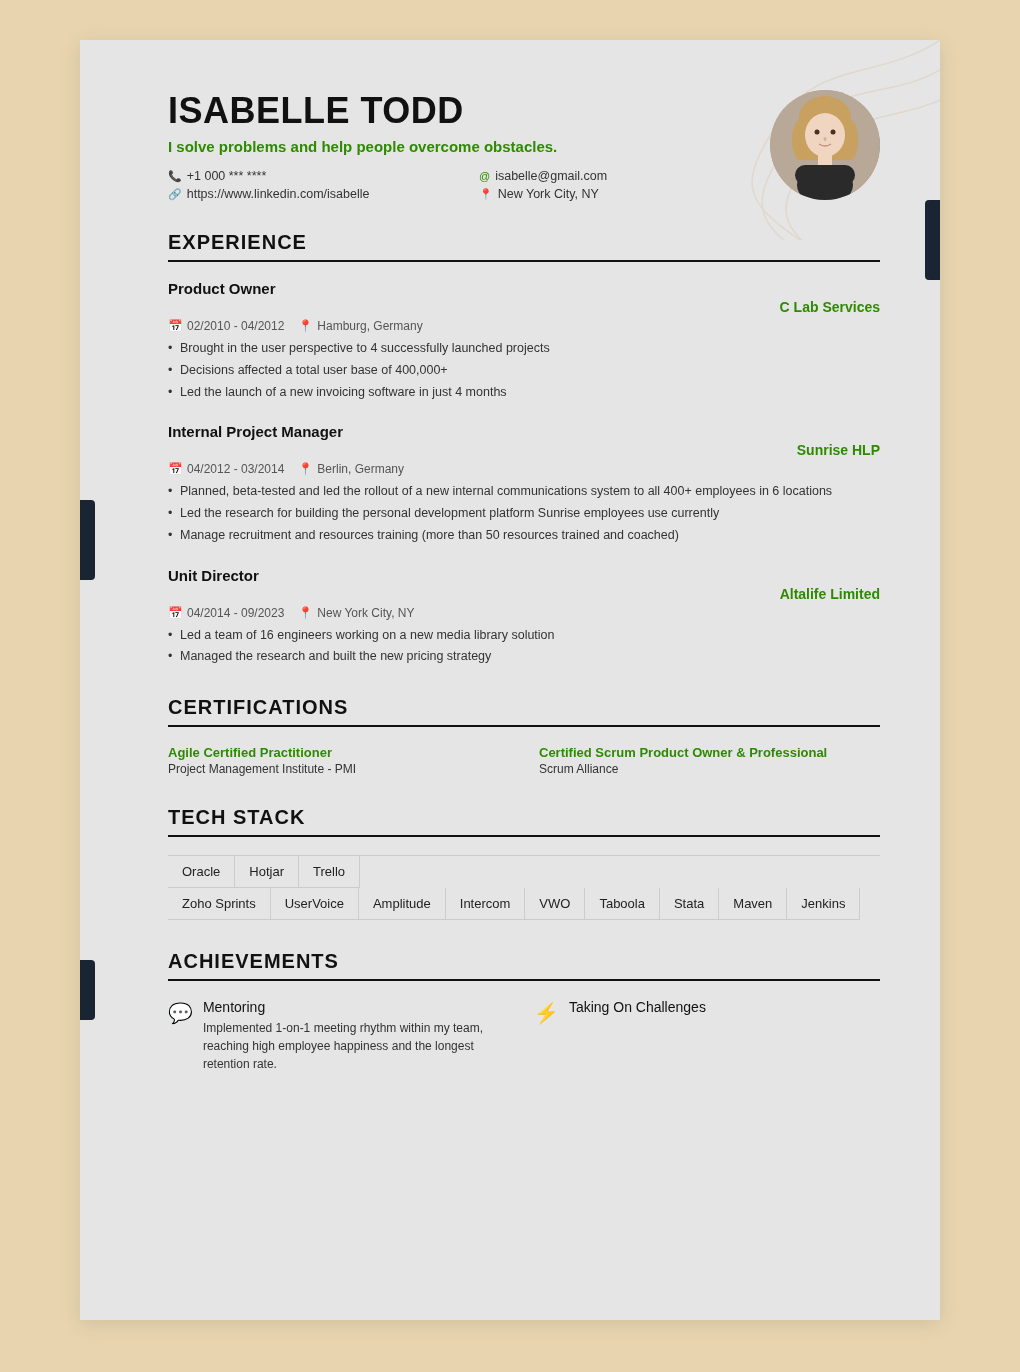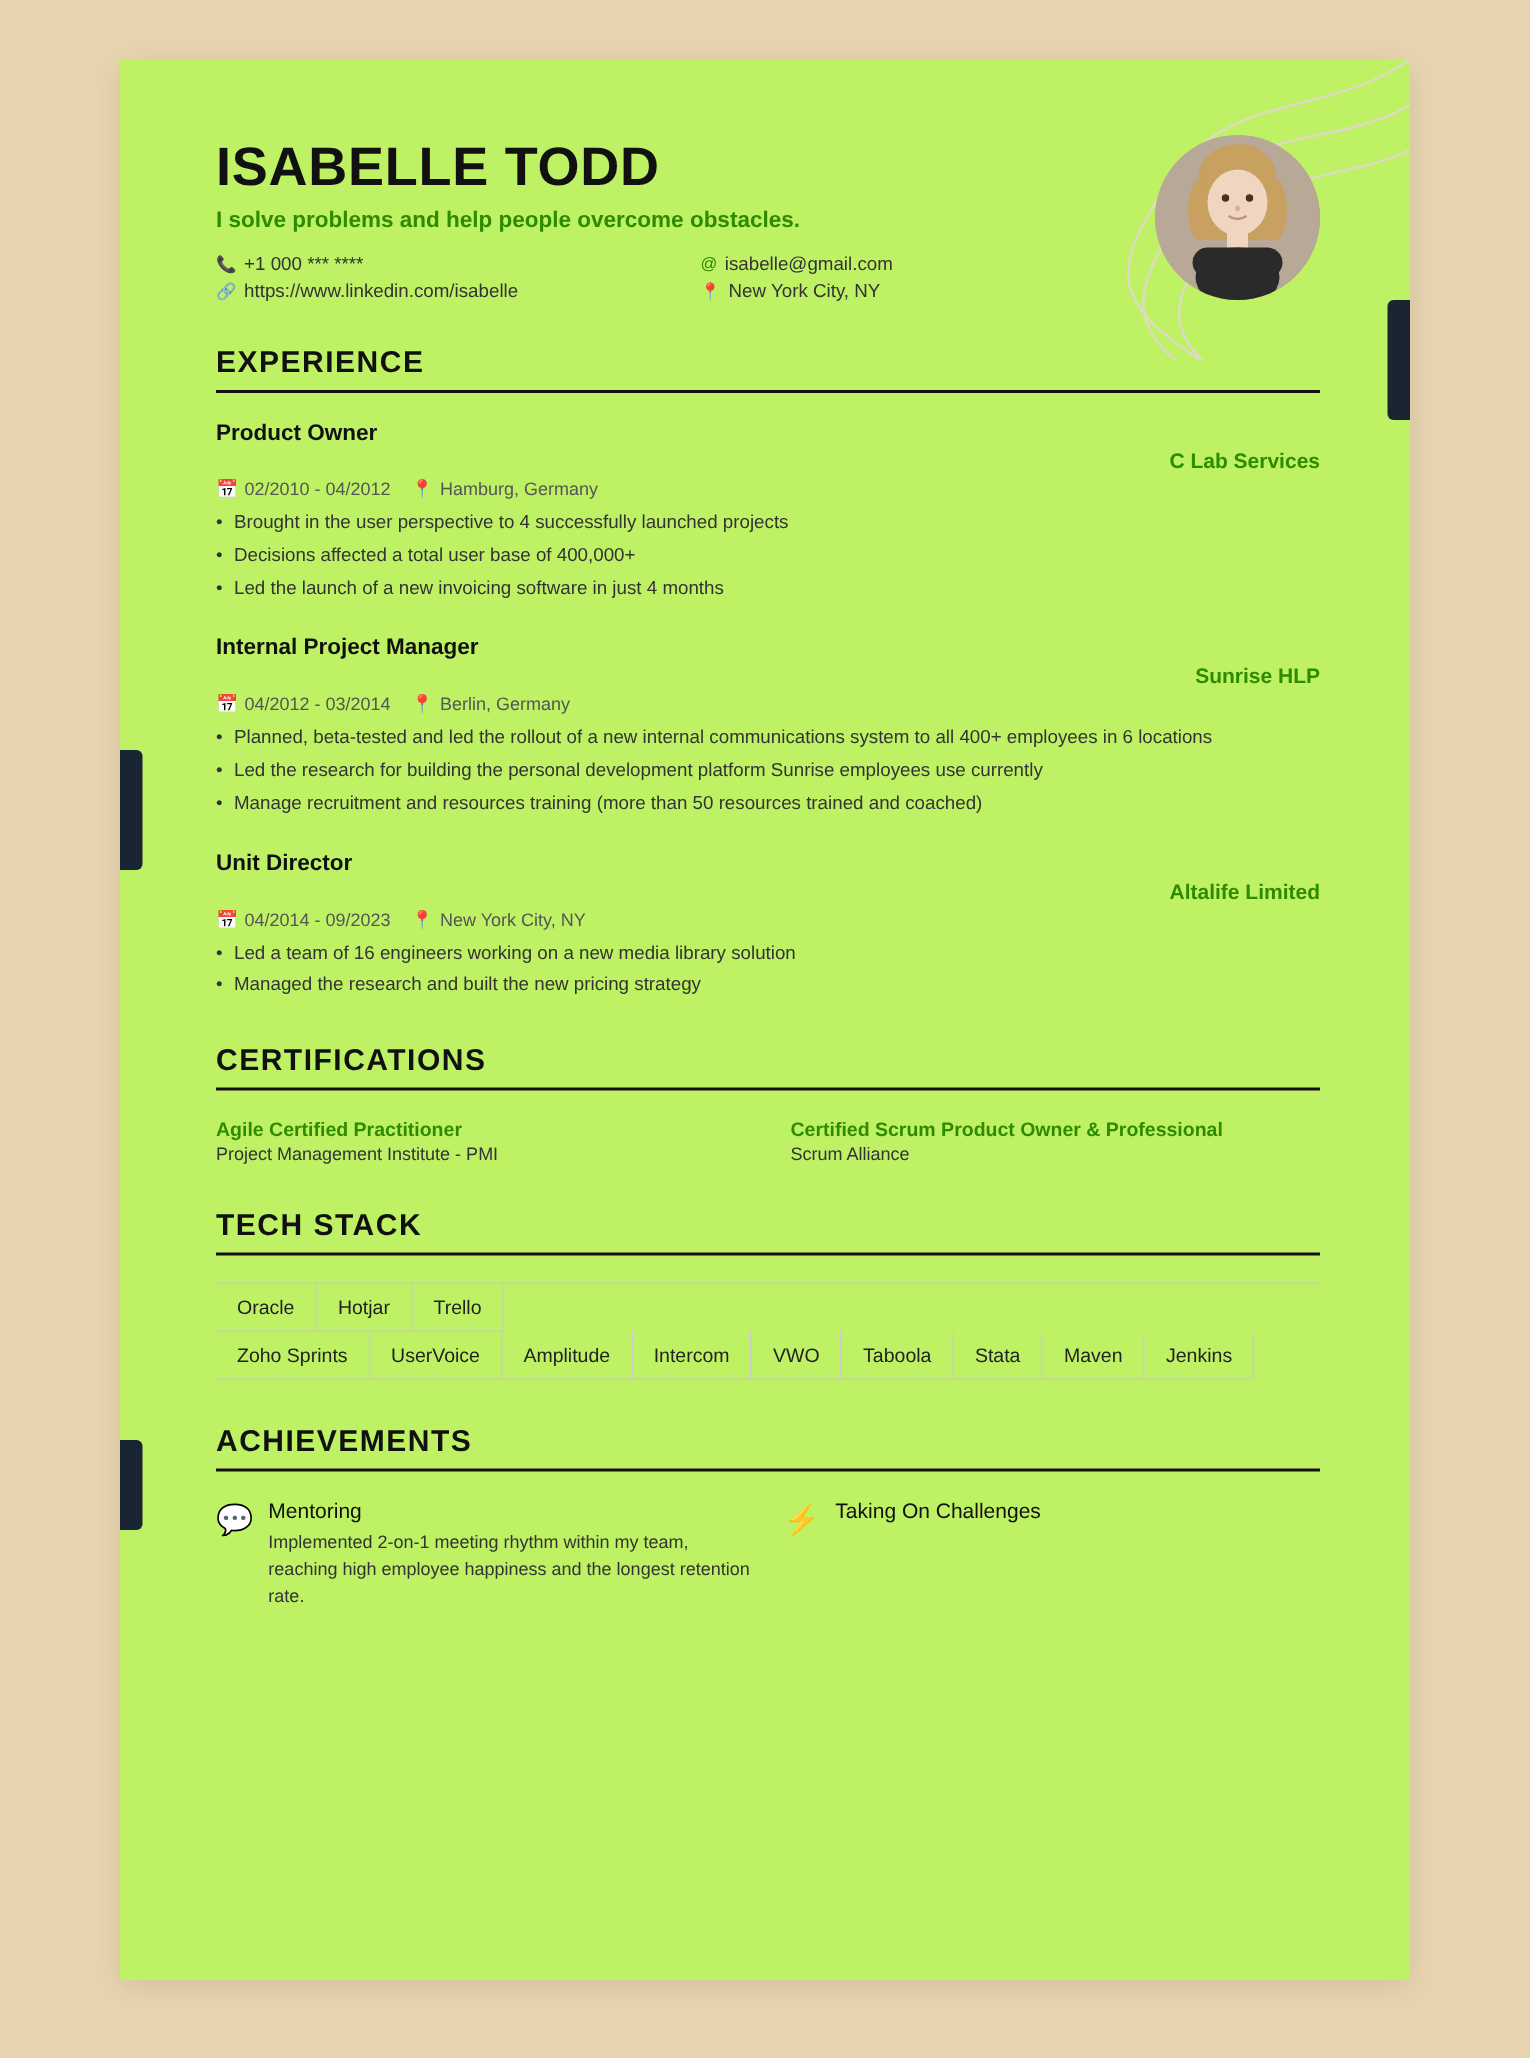--- a/index.html
+++ b/index.html
@@ -6,24 +6,24 @@
     body {
       background-color: #e8d5b0;
       font-family: 'Arial', sans-serif;
       display: flex;
       justify-content: center;
       align-items: flex-start;
       min-height: 100vh;
       padding: 40px 20px;
     }
     .resume-container {
-      background: #bef264;
+      background: #e5e5e5;
       width: 860px;
       min-height: 1280px;
-      padding: 50px 60px 50px 64px;
+      padding: 50px 60px 50px 88px;
       position: relative;
       overflow: hidden;
       box-shadow: 0 4px 20px rgba(0,0,0,0.1);
     }
     
     .deco-top-right {
       position: absolute;
       top: 0; right: 0;
       width: 220px; height: 200px;
       pointer-events: none;
@@ -385,21 +385,21 @@
         <span class="tech-item">Jenkins</span>
       </div>
   </div>
 
   <div class="section-title">ACHIEVEMENTS</div>
   <div class="achievements-grid">
     <div class="achievement-block">
       <span class="achievement-icon" style="color:#2e8b00;">💬</span>
       <div>
         <div class="achievement-title">Mentoring</div>
-        <div class="achievement-text">Implemented 2-on-1 meeting rhythm within my team, reaching high employee happiness and the longest retention rate.</div>
+        <div class="achievement-text">Implemented 1-on-1 meeting rhythm within my team, reaching high employee happiness and the longest retention rate.</div>
       </div>
     </div>
     <div class="achievement-block">
       <span class="achievement-icon" style="color:#2e8b00;">⚡</span>
       <div>
         <div class="achievement-title">Taking On Challenges</div>
       </div>
     </div>
   </div>
 

